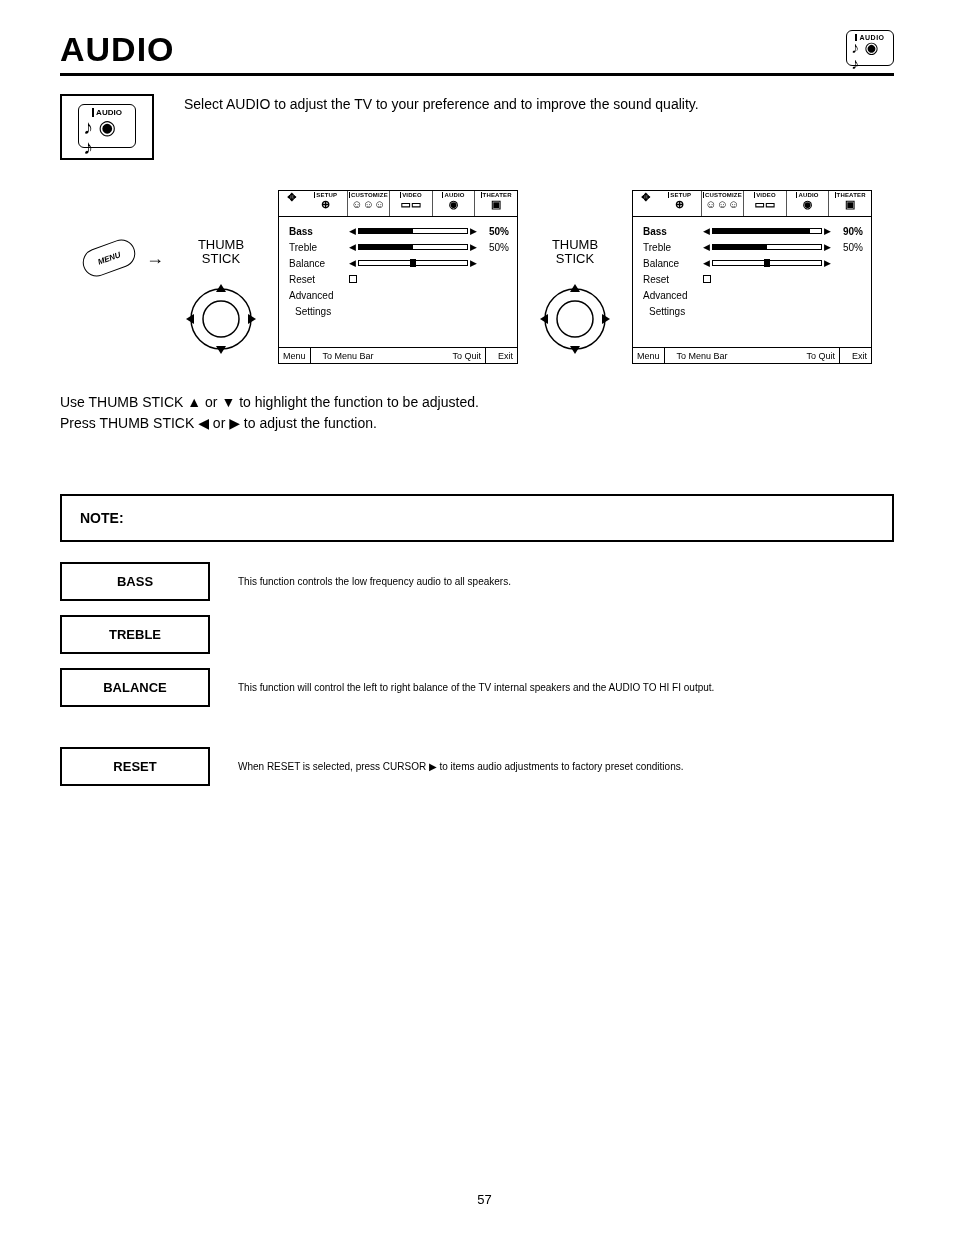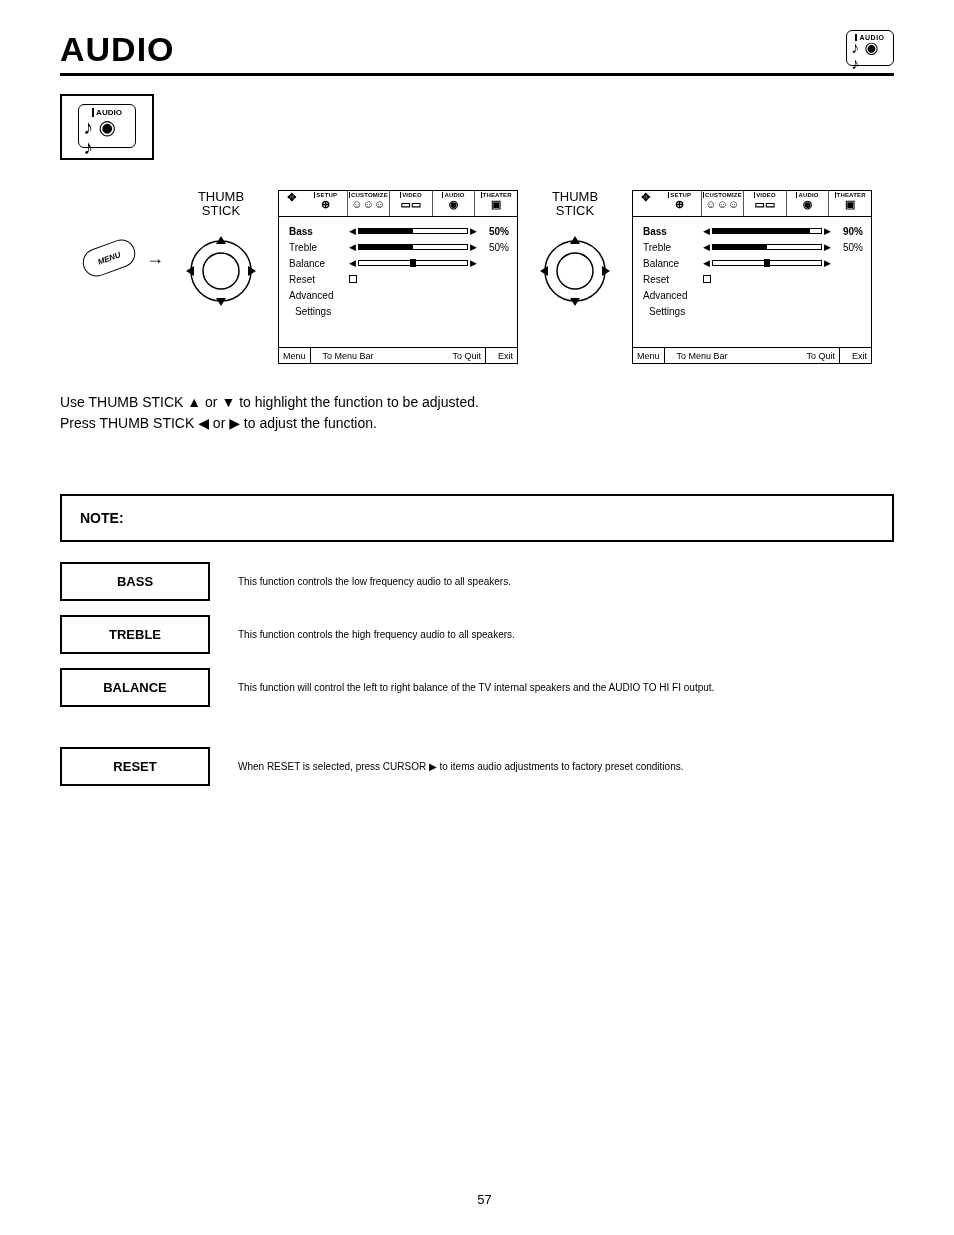--- a/index.html
+++ b/index.html
@@ -39,21 +39,21 @@
     display:flex; flex-direction:column; align-items:center; justify-content:flex-start; }
   .audio-mini .lbl{ border-left:2px solid #000; padding-left:2px; font-size:8px; font-weight:bold; align-self:center;}
   .audio-mini .sym{ font-size:20px; line-height:1; }
   .intro-text { font-size: 14px; max-width: 560px; padding-top: 2px;}
 
   
   .diagram-row {
     display:flex; justify-content:center; align-items:flex-start; gap: 20px;
     margin: 30px 0 20px 0;
   }
-  .stick-block { display:flex; flex-direction:column; align-items:center; gap:15px;}
+  .stick-block { display:flex; flex-direction:column; align-items:center; gap:15px;margin-top:48px;}
   .stick-label { font-size: 13px; text-align:center; line-height:1.1;}
   .stick-svg { width: 74px; height: 74px; }
 
   .menu-btn {
     width: 54px; height: 28px; border:1px solid #000; border-radius:14px;
     display:flex; align-items:center; justify-content:center;
     font-size:8px; font-style:italic; font-weight:bold;
     transform: rotate(-20deg);
     margin-right: 4px;
   }
@@ -122,20 +122,21 @@
   <h1 class="title">AUDIO</h1>
   <hr class="thick">
 
   <div class="intro-row">
     <div class="intro-box">
       <div class="audio-mini">
         <span class="lbl">AUDIO</span>
         <span class="sym">♪ ◉ ♪</span>
       </div>
     </div>
+    <div class="intro-text">Select AUDIO to adjust the TV to your preference and to improve the sound quality.</div>
   </div>
 
   <div class="diagram-row">
 
     <div class="leadin">
       <div class="menu-btn">MENU</div>
       <span class="arrow-rt">→</span>
     </div>
 
     <div class="stick-block">
@@ -338,21 +339,20 @@
   <div class="note-box">
     <span class="nlabel">NOTE:</span>
   </div>
 
   <div class="func-row">
     <div class="func-tag">BASS</div>
     <div class="func-desc">This function controls the low frequency audio to all speakers.</div>
   </div>
   <div class="func-row">
     <div class="func-tag">TREBLE</div>
-    <div class="func-desc">This function controls the high frequency audio to all speakers.</div>
   </div>
   <div class="func-row">
     <div class="func-tag">BALANCE</div>
     <div class="func-desc">This function will control the left to right balance of the TV internal speakers and the AUDIO TO HI FI output.</div>
   </div>
   <div class="func-row" style="margin-top:40px">
     <div class="func-tag">RESET</div>
     <div class="func-desc">When RESET is selected, press CURSOR ▶ to items audio adjustments to factory preset conditions.</div>
   </div>
 

